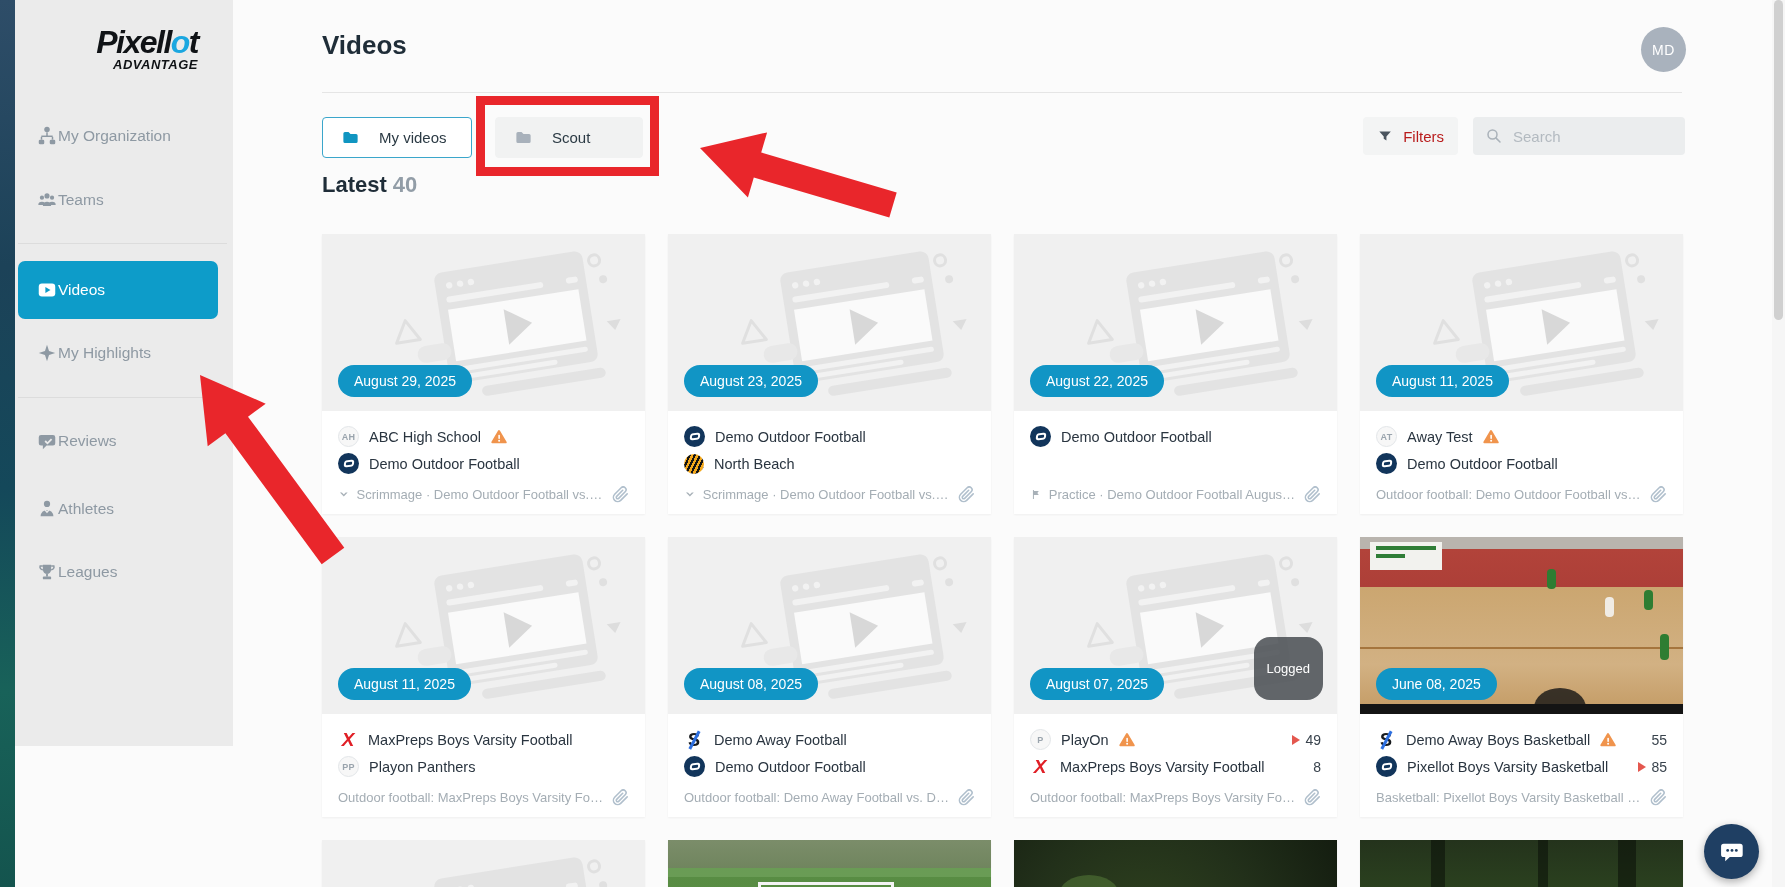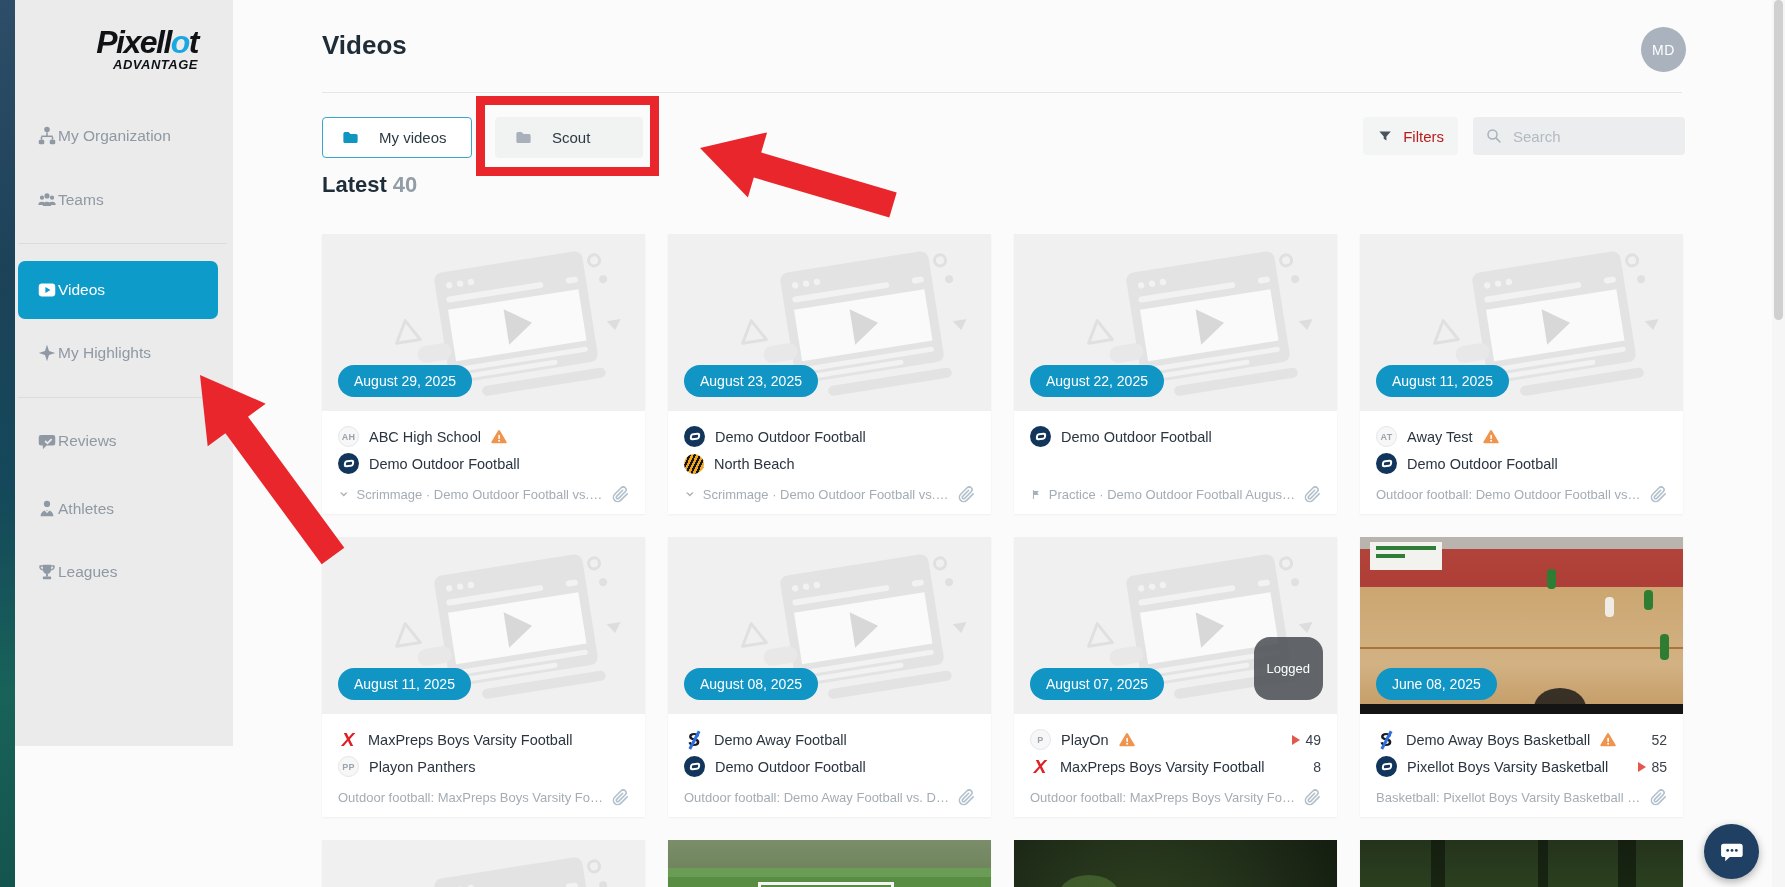--- a/index.html
+++ b/index.html
@@ -481,21 +481,21 @@
         <span class="date-pill">June 08, 2025</span>
       </div>
       <div class="card-body">
         <div class="team-row">
           <span class="logo-aways"></span>
           <span class="team-name">Demo Away Boys Basketball</span>
           <svg width="16" height="16" viewBox="0 0 24 24" style="flex:0 0 auto">
               <use href="#warn-tri"></use>
             </svg>
           <span class="team-count">
-              <span>52</span>
+              <span>55</span>
             </span>
         </div>
         <div class="team-row">
           <span class="logo-navy">
               <i></i>
             </span>
           <span class="team-name">Pixellot Boys Varsity Basketball</span>
           <span class="team-count">
               <span class="play-glyph"></span>
               <span>85</span>

